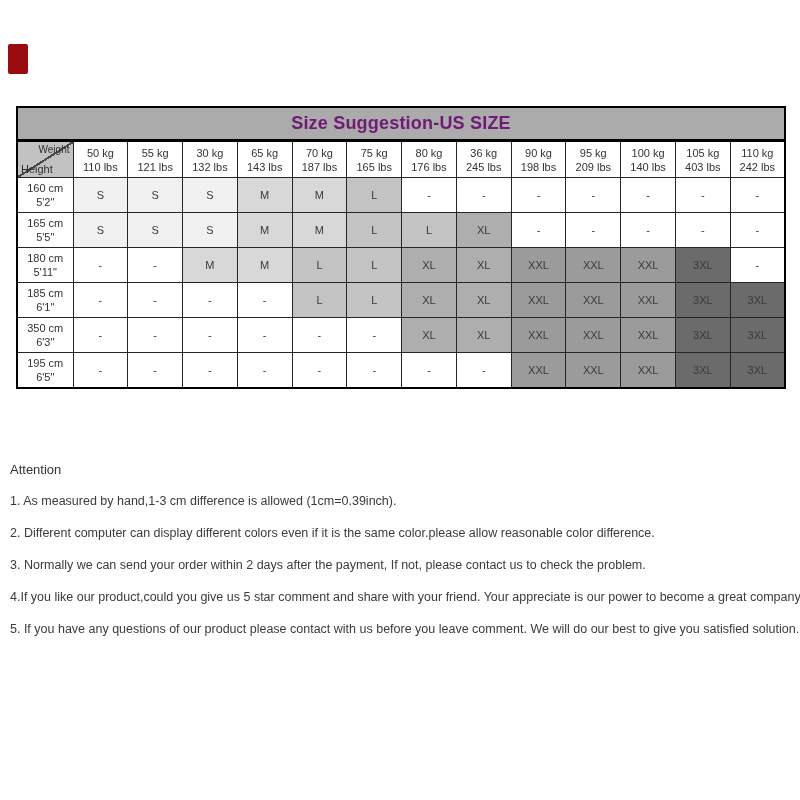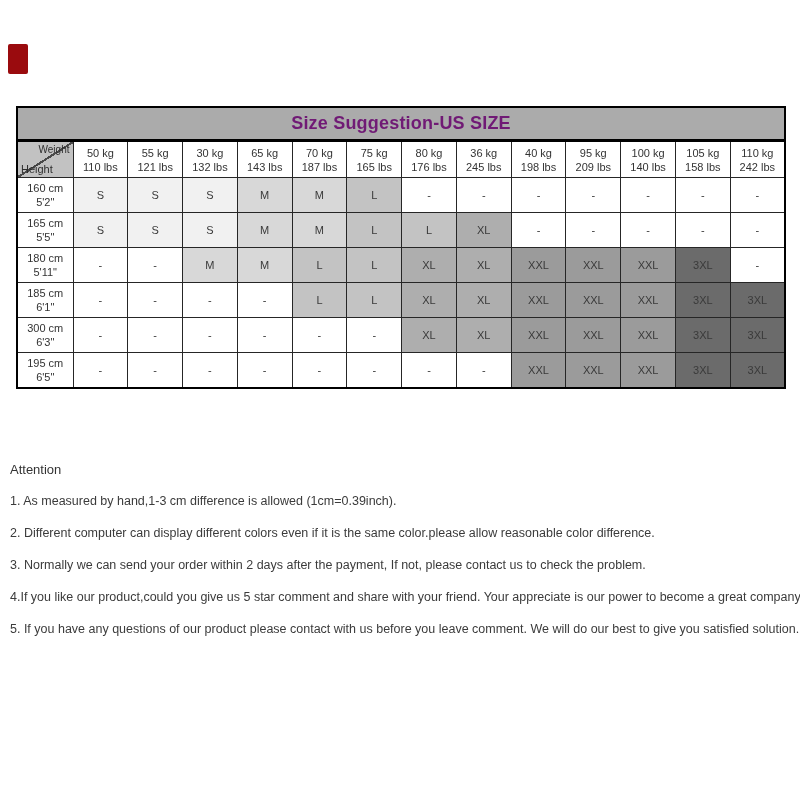--- a/index.html
+++ b/index.html
@@ -90,34 +90,34 @@
             </td>
             <td>
               <span class="kg">80 kg</span>
               <span class="lbs">176 lbs</span>
             </td>
             <td>
               <span class="kg">36 kg</span>
               <span class="lbs">245 lbs</span>
             </td>
             <td>
-              <span class="kg">40 kg</span>
+              <span class="kg">90 kg</span>
               <span class="lbs">198 lbs</span>
             </td>
             <td>
               <span class="kg">95 kg</span>
               <span class="lbs">209 lbs</span>
             </td>
             <td>
               <span class="kg">100 kg</span>
               <span class="lbs">140 lbs</span>
             </td>
             <td>
               <span class="kg">105 kg</span>
-              <span class="lbs">158 lbs</span>
+              <span class="lbs">403 lbs</span>
             </td>
             <td>
               <span class="kg">110 kg</span>
               <span class="lbs">242 lbs</span>
             </td>
           </tr>
           <tr class="body">
             <td>
               <span class="cm">160 cm</span>
               <span class="ft">5'2"</span>
@@ -188,21 +188,21 @@
             <td class="size" style="background: rgb(174, 174, 174);">XL</td>
             <td class="size" style="background: rgb(174, 174, 174);">XL</td>
             <td class="size" style="background: rgb(155, 155, 155);">XXL</td>
             <td class="size" style="background: rgb(155, 155, 155);">XXL</td>
             <td class="size" style="background: rgb(155, 155, 155);">XXL</td>
             <td class="size" style="background: rgb(107, 107, 107);">3XL</td>
             <td class="size" style="background: rgb(107, 107, 107);">3XL</td>
           </tr>
           <tr class="body">
             <td>
-              <span class="cm">300 cm</span>
+              <span class="cm">350 cm</span>
               <span class="ft">6'3"</span>
             </td>
             <td class="size dash" style="background: rgb(255, 255, 255);">-</td>
             <td class="size dash" style="background: rgb(255, 255, 255);">-</td>
             <td class="size dash" style="background: rgb(255, 255, 255);">-</td>
             <td class="size dash" style="background: rgb(255, 255, 255);">-</td>
             <td class="size dash" style="background: rgb(255, 255, 255);">-</td>
             <td class="size dash" style="background: rgb(255, 255, 255);">-</td>
             <td class="size" style="background: rgb(174, 174, 174);">XL</td>
             <td class="size" style="background: rgb(174, 174, 174);">XL</td>

